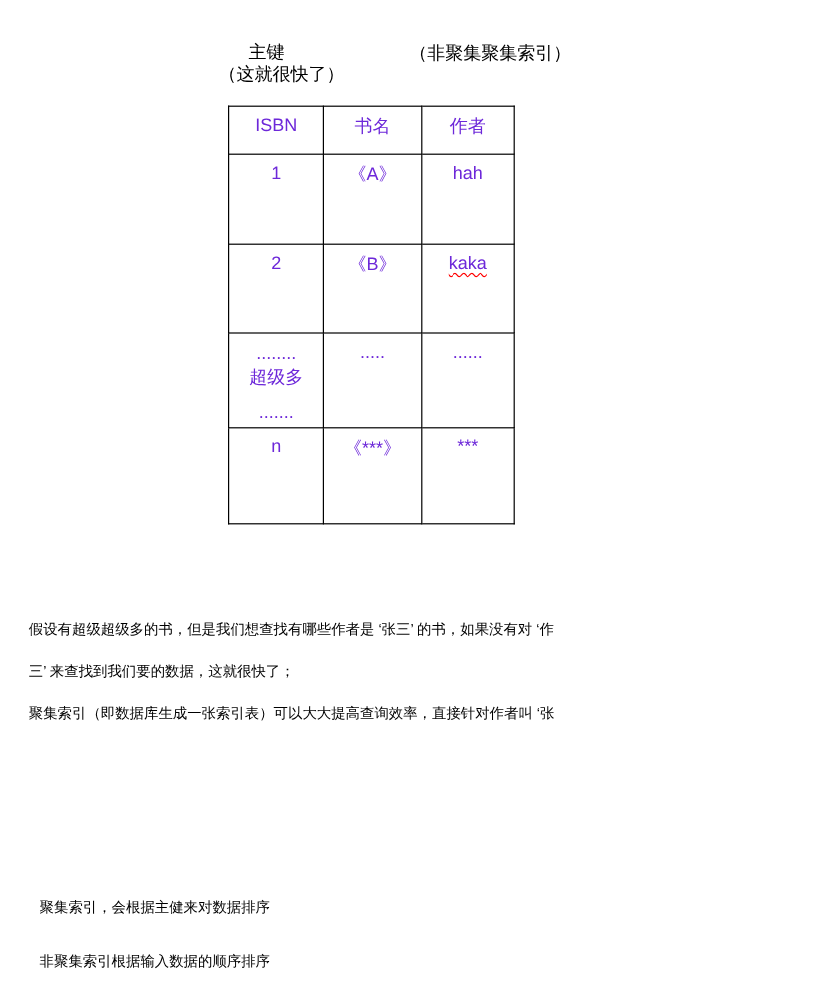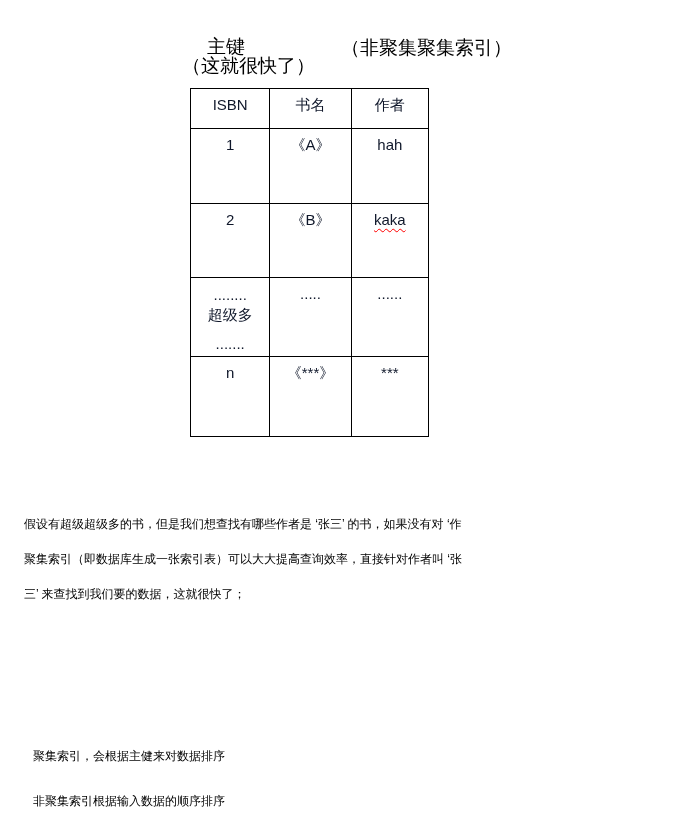--- a/index.html
+++ b/index.html
@@ -10,21 +10,21 @@
   }
   .page {
     position: relative;
     width: 683px;
     height: 829px;
     background: #ffffff;
     overflow: hidden;
   }
   .lbl {
     position: absolute;
-    font-size: 19px;
+    font-size: 15px;
     white-space: nowrap;
     color: #000000;
   }
   .lbl.pk  { left: 207px; top: 34px; }
   .lbl.ci  { left: 182px; top: 53px; }
   .lbl.nci { left: 341px; top: 35px; }
 
   table.book-table {
     position: absolute;
     left: 190px;
@@ -37,21 +37,21 @@
   table.book-table col.c2 { width: 81px; }
   table.book-table col.c3 { width: 77px; }
   table.book-table th,
   table.book-table td {
     border: 1px solid #000000;
     font-weight: normal;
     font-size: 15px;
     text-align: center;
     vertical-align: top;
     padding-top: 7px;
-    color: #0f172a;
+    color: #6d28d9;
   }
   tr.hrow { height: 40px; }
   tr.r1   { height: 75px; }
   tr.r2   { height: 74px; }
   tr.r3   { height: 79px; }
   tr.r4   { height: 80px; }
 
   .spellcheck {
     text-decoration-line: underline;
     text-decoration-style: wavy;
@@ -122,20 +122,20 @@
       <tr class="r4">
         <td>n</td>
         <td>《***》</td>
         <td>***</td>
       </tr>
     </tbody>
   </table>
 
   <div class="para p1">
     <div class="pline">假设有超级超级多的书，但是我们想查找有哪些作者是 ‘张三’ 的书，如果没有对 ‘作</div>
+    <div class="pline">三’ 来查找到我们要的数据，这就很快了；</div>
     <div class="pline">聚集索引（即数据库生成一张索引表）可以大大提高查询效率，直接针对作者叫 ‘张</div>
-    <div class="pline">三’ 来查找到我们要的数据，这就很快了；</div>
   </div>
 
   <div class="para p2">聚集索引，会根据主健来对数据排序</div>
   <div class="para p3">非聚集索引根据输入数据的顺序排序</div>
 
 </div>
 
 </body></html>

